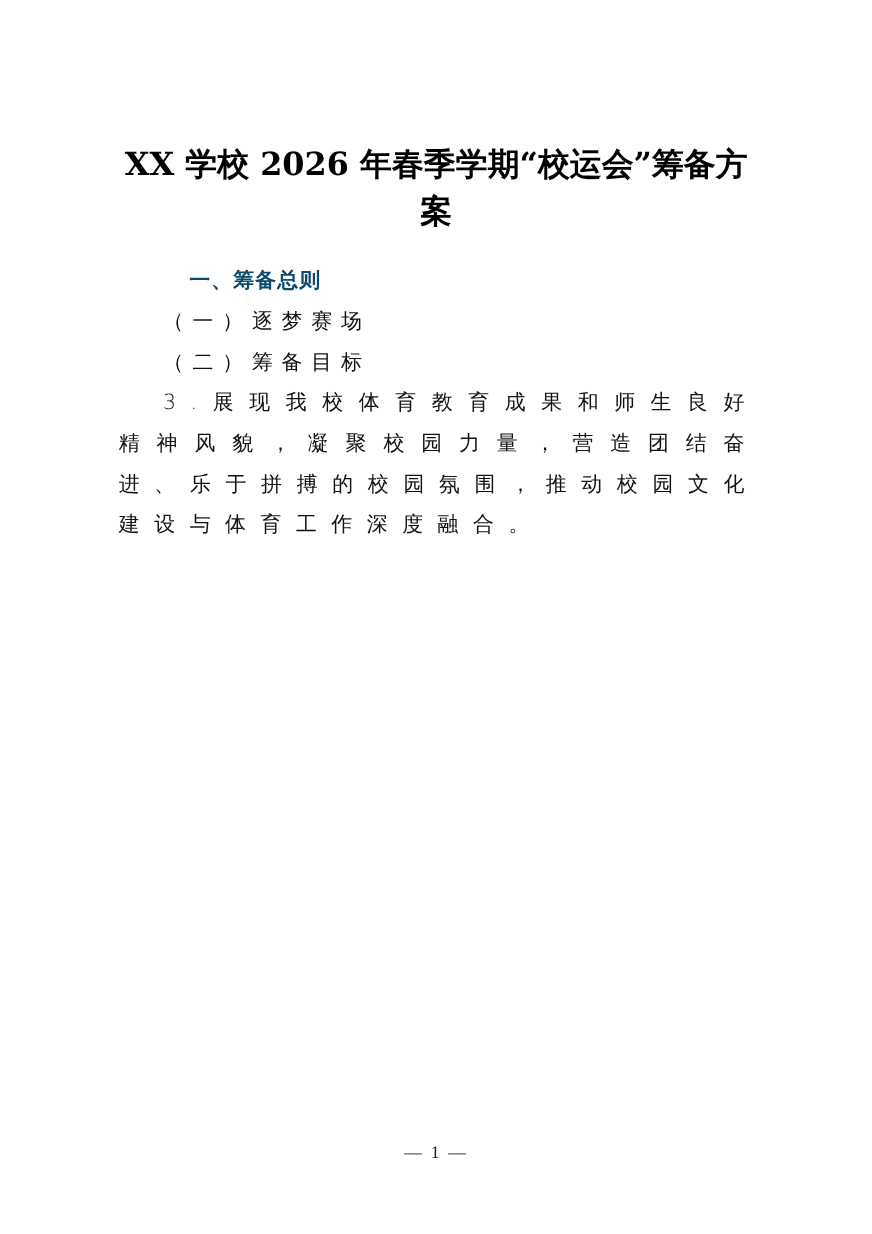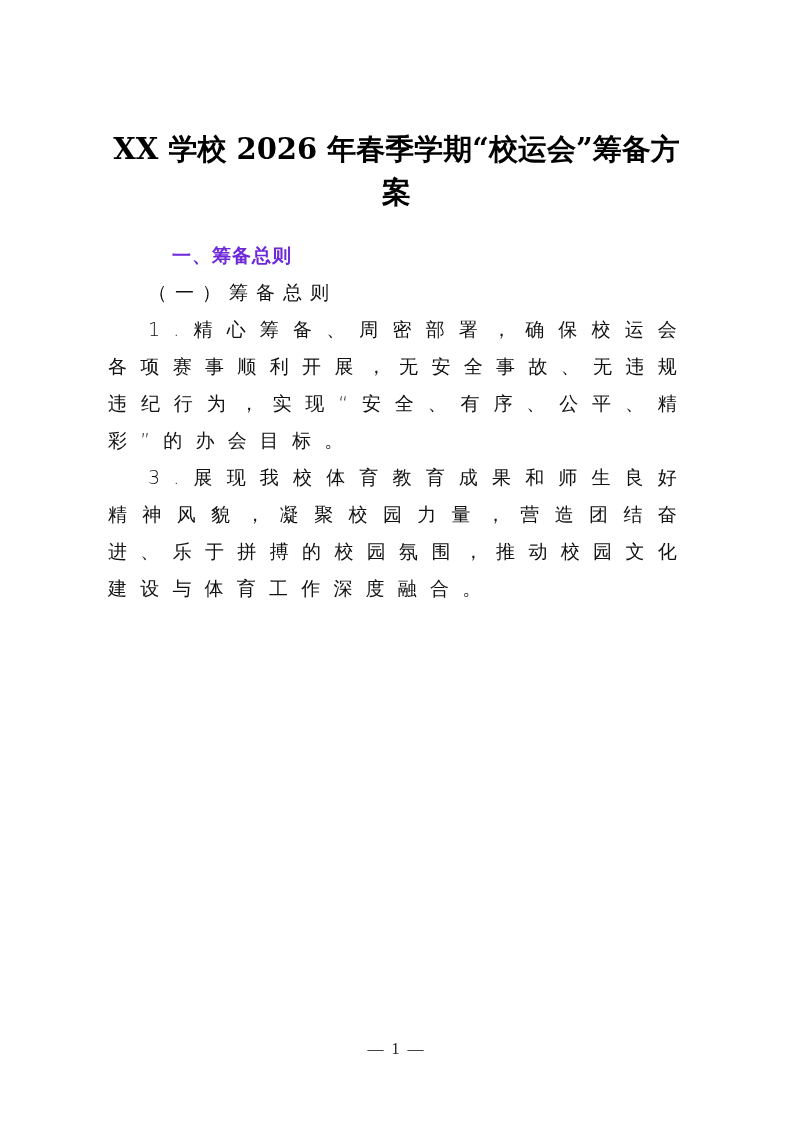--- a/index.html
+++ b/index.html
@@ -51,21 +51,21 @@
       text-justify: inter-character;
       font-family: "DejaVu Sans", "Liberation Sans", sans-serif;
       font-weight: 300;
       color: #111111;
     }
     .indent {
       text-indent: 64px;
     }
     .h1 {
       font-weight: bold;
-      color: #6d28d9;
+      color: #0c4a6e;
       letter-spacing: 1px;
     }
     .h2 {
       text-indent: 40px;
       letter-spacing: 8px;
     }
     .noindent {
       text-indent: 0;
       letter-spacing: 5px;
     }
@@ -85,25 +85,25 @@
 <body>
 
 <div class="page">
 
   <div class="title">XX 学校 2026 年春季学期“校运会”筹备方案</div>
 
   <div class="body-text">
 
     <p class="para h1 indent">一、筹备总则</p>
 
-    <p class="para h2">（一）筹备总则</p>
+    <p class="para h2">（一）逐梦赛场</p>
 
 
+    <p class="para h2">（二）筹备目标</p>
 
-    <p class="para indent" style="text-indent:40px;">1.精心筹备、周密部署，确保校运会各项赛事顺利开展，无安全事故、无违规违纪行为，实现“安全、有序、公平、精彩”的办会目标。</p>
 
 
     <p class="para indent" style="text-indent:40px;">3.展现我校体育教育成果和师生良好精神风貌，凝聚校园力量，营造团结奋进、乐于拼搏的校园氛围，推动校园文化建设与体育工作深度融合。</p>
 
   </div>
 
   <div class="footer">— 1 —</div>
 
 </div>
 

